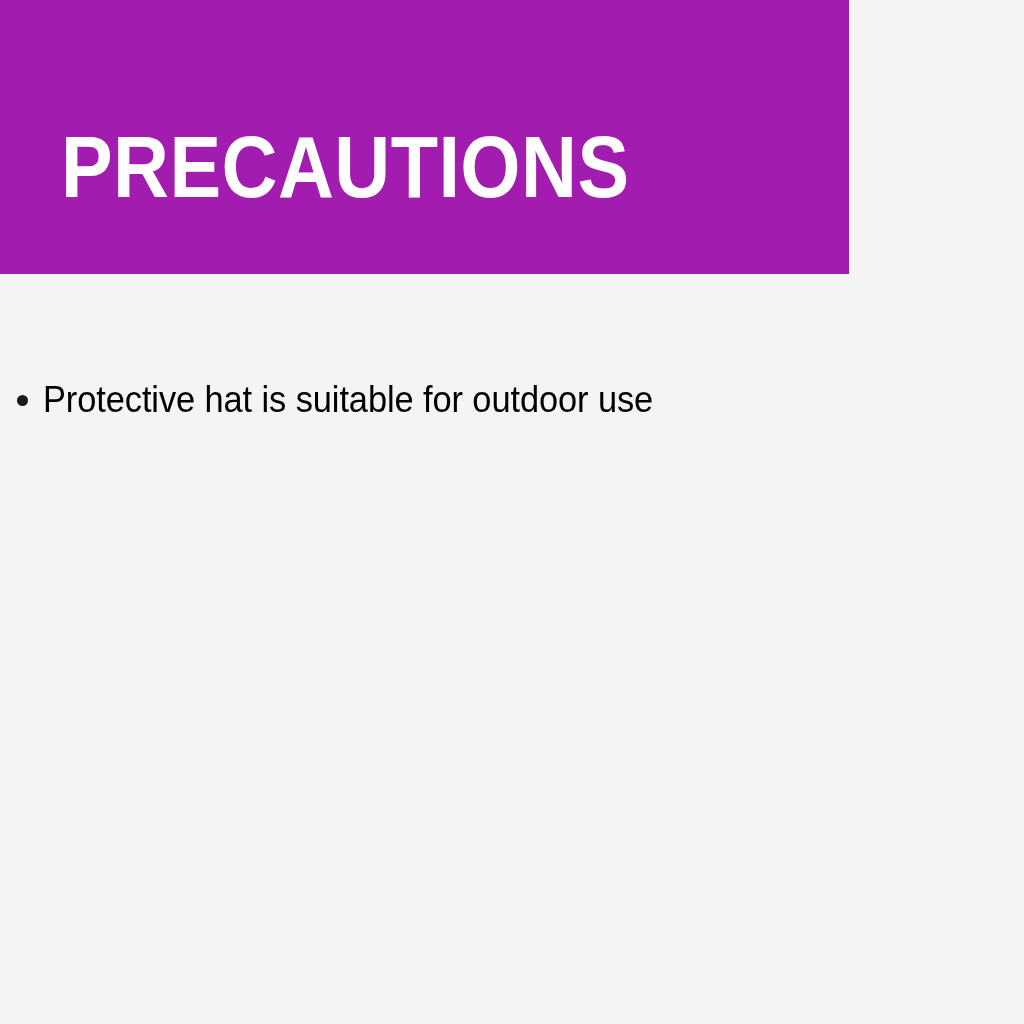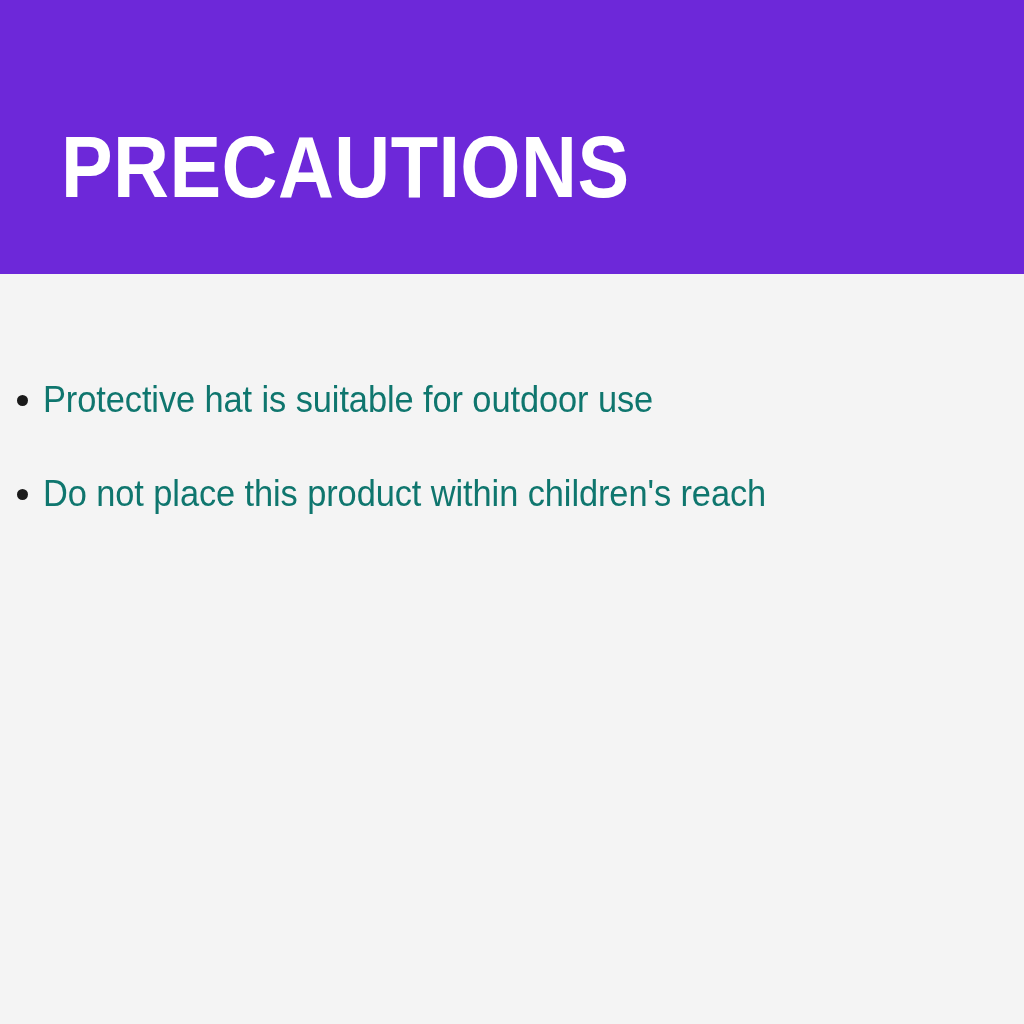--- a/index.html
+++ b/index.html
@@ -19,23 +19,23 @@
     width: 1024px;
     height: 1024px;
     background: #f4f4f4;
   }
 
   
   .header-band {
     position: absolute;
     left: 0;
     top: 0;
-    width: 1024px;
+    width: 849px;
     height: 274px;
-    background: #6d28d9;
+    background: #a21caf;
   }
 
   .header-title {
     position: absolute;
     left: 61px;
     top: 119px;
     margin: 0;
     color: #ffffff;
     font-family: "Liberation Sans", "DejaVu Sans", sans-serif;
     font-size: 88px;
@@ -56,21 +56,21 @@
     margin: 0;
     padding: 0;
     list-style: none;
   }
 
   .precaution-item {
     position: relative;
     padding-left: 43px;
     padding-right: 8px;
     margin-bottom: 27px;
-    color: #0f766e;
+    color: #000000;
     font-family: "Liberation Sans", "DejaVu Sans", sans-serif;
     font-size: 37px;
     font-weight: 400;
     line-height: 67px;
     letter-spacing: -0.1px;
   }
 
   .precaution-item:last-child {
     margin-bottom: 0;
   }
@@ -102,22 +102,18 @@
   </div>
 
   <ul class="precautions-list">
 
     <li class="precaution-item">
       <span class="bullet-dot"></span>
       <span class="precaution-text">Protective hat is suitable for outdoor use</span>
     </li>
 
 
-    <li class="precaution-item">
-      <span class="bullet-dot"></span>
-      <span class="precaution-text">Do not place this product within children's reach</span>
-    </li>
 
 
 
   </ul>
 
 </div>
 
 </body></html>

